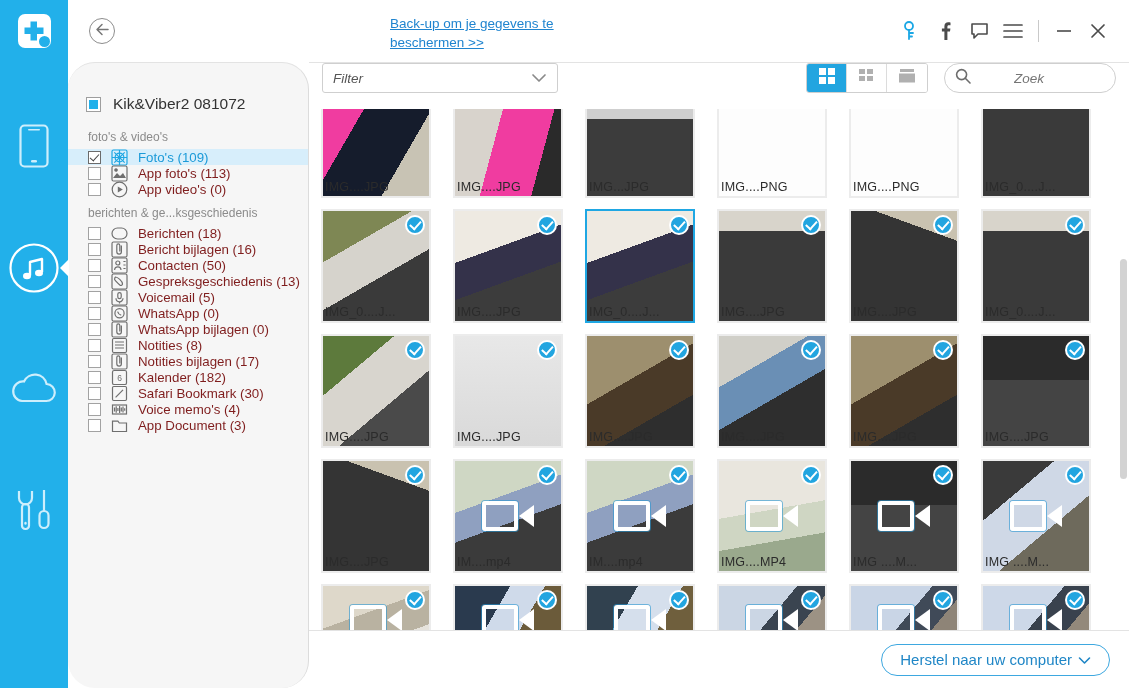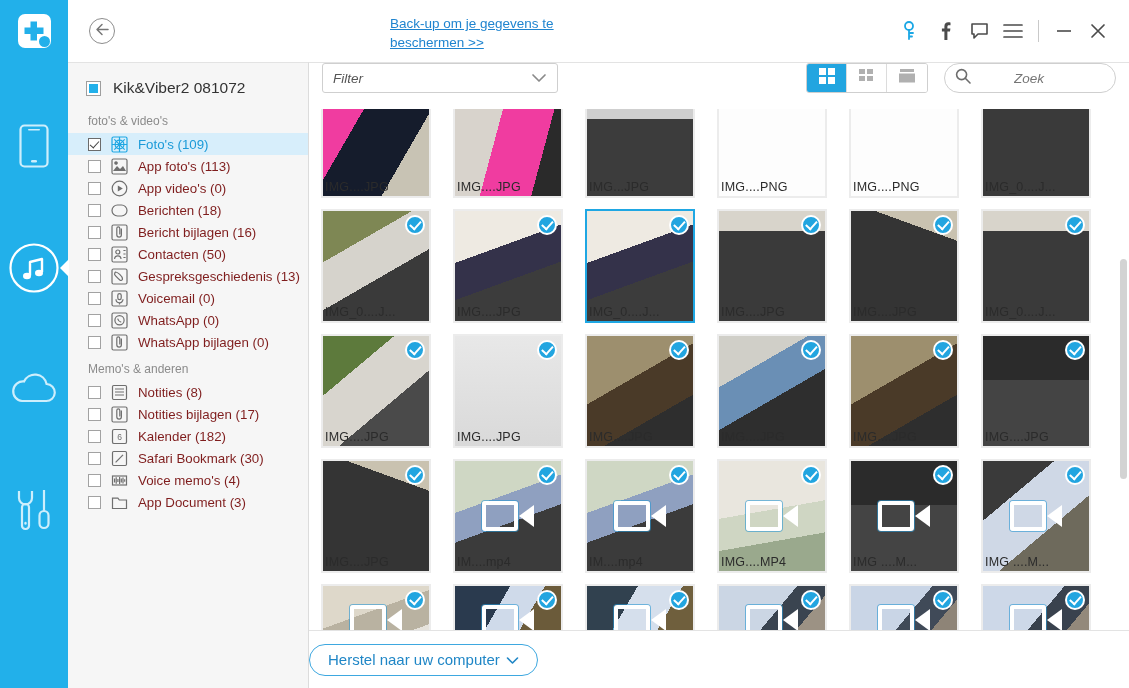--- a/index.html
+++ b/index.html
@@ -83,36 +83,36 @@
   }
   .win-sep { width:1px; height:22px; background:#c9c9c9; margin:0 8px; }
 
   
   .body { flex: 1 1 auto; display: flex; min-height: 0; }
 
   
   .sidebar {
     width: 241px; flex: 0 0 241px; background: #f6f6f6;
     border-right: 1px solid #dcdcdc; border-top: 1px solid #e3e3e3;
-    padding-top: 8px; overflow: hidden;
+    padding-top: 24px; overflow: hidden; border-radius: 27px;
   }
   .device-row {
     display: flex; align-items: center; height: 34px; padding-left: 18px; gap: 12px;
   }
   .dev-chk {
     width: 15px; height: 15px; border: 1px solid #9e9e9e; background:#fff;
     display:flex;align-items:center;justify-content:center; flex:0 0 15px;
   }
   .dev-chk i { width: 9px; height: 9px; background: #22b0ea; display:block; }
   .device-name { font-size: 15.5px; color: #333; }
   .group-label {
     font-size: 12px; color: #8b8b8b; padding: 9px 0 5px 20px; white-space: nowrap;
   }
   .cat {
-    display: flex; align-items: center; height: 22px; padding-left: 20px; gap: 8px;
+    display: flex; align-items: center; height: 16px; padding-left: 20px; gap: 8px;
     cursor: pointer;
   }
   .cat.selected { background: #d7eefb; }
   .cat-chk {
     width: 13px; height: 13px; border: 1px solid #a2a2a2; background: #fff;
     flex: 0 0 13px; position: relative;
   }
   .cat.selected .cat-chk { border-color: #6b6b6b; }
   .cat.selected .cat-chk:after {
     content:""; position:absolute; left:3px; top:0px; width:4px; height:8px;
@@ -199,21 +199,21 @@
     position: absolute; right: 1px; top: 0; bottom: 0; width: 8px; background: transparent;
   }
   .scrollthumb {
     position: absolute; right: 1px; top: 150px; width: 7px; height: 220px;
     background: #d3d3d3; border-radius: 4px;
   }
 
   
   .footer {
     height: 58px; flex: 0 0 58px; background: #fff; border-top: 1px solid #e3e3e3;
-    display: flex; align-items: center; padding-right: 19px;
+    display: flex; align-items: center; justify-content: flex-end; padding-right: 19px;
   }
   .restore-btn {
     height: 32px; border: 1px solid #3ea8e0; border-radius: 16px; color: #1f86c6;
     display: flex; align-items: center; gap: 6px; padding: 0 18px; font-size: 15px;
     background: #fff; cursor: pointer;
   }
 
   
   .t-mon  { background: linear-gradient(120deg,#f03ca0 0 32%, #151c2c 32% 72%, #c8c3b4 72%); }
   .t-mon2 { background: linear-gradient(105deg,#d8d3cc 0 40%, #f03ca0 40% 78%, #2a2a2a 78%); }
@@ -376,20 +376,21 @@
             <div class="cat">
               <span class="cat-chk"></span>
               <span class="cat-ic">
                 <svg width="17" height="17" viewBox="0 0 17 17" fill="none" stroke="currentColor" stroke-width="1.2">
                   <circle cx="8.5" cy="8.5" r="7.3"></circle>
                   <path d="M6.8 5.4l5 3.1-5 3.1z" fill="currentColor" stroke="none"></path>
                 </svg>
               </span>
               <span class="cat-label">App video's (0)</span>
             </div>
+            <div class="group-label">berichten &amp; ge...ksgeschiedenis</div>
             <div class="cat">
               <span class="cat-chk"></span>
               <span class="cat-ic">
                 <svg width="17" height="17" viewBox="0 0 17 17" fill="none" stroke="currentColor" stroke-width="1.2">
                   <rect x="1" y="3" width="15" height="11" rx="5.5"></rect>
                 </svg>
               </span>
               <span class="cat-label">Berichten (18)</span>
             </div>
             <div class="cat">
@@ -425,21 +426,21 @@
             </div>
             <div class="cat">
               <span class="cat-chk"></span>
               <span class="cat-ic">
                 <svg width="17" height="17" viewBox="0 0 17 17" fill="none" stroke="currentColor" stroke-width="1.2">
                   <rect x="1" y="1" width="15" height="15" rx="1.5"></rect>
                   <rect x="6.8" y="3.6" width="3.4" height="6" rx="1.7"></rect>
                   <path d="M5 9.3a3.5 3.5 0 0 0 7 0M8.5 12.8v1.6"></path>
                 </svg>
               </span>
-              <span class="cat-label">Voicemail (0)</span>
+              <span class="cat-label">Voicemail (5)</span>
             </div>
             <div class="cat">
               <span class="cat-chk"></span>
               <span class="cat-ic">
                 <svg width="17" height="17" viewBox="0 0 17 17" fill="none" stroke="currentColor" stroke-width="1.2">
                   <rect x="1" y="1" width="15" height="15" rx="1.5"></rect>
                   <circle cx="8.5" cy="8.3" r="4.6"></circle>
                   <path d="M6.6 6.6c.6 2 2 3.2 3.6 3.6"></path>
                 </svg>
               </span>
@@ -448,21 +449,20 @@
             <div class="cat">
               <span class="cat-chk"></span>
               <span class="cat-ic">
                 <svg width="17" height="17" viewBox="0 0 17 17" fill="none" stroke="currentColor" stroke-width="1.2">
                   <rect x="1" y="1" width="15" height="15" rx="1.5"></rect>
                   <path d="M10.4 4.6v6.2a2.3 2.3 0 0 1-4.6 0V4.4a1.5 1.5 0 0 1 3 0v6.2"></path>
                 </svg>
               </span>
               <span class="cat-label">WhatsApp bijlagen (0)</span>
             </div>
-            <div class="group-label">Memo's &amp; anderen</div>
             <div class="cat">
               <span class="cat-chk"></span>
               <span class="cat-ic">
                 <svg width="17" height="17" viewBox="0 0 17 17" fill="none" stroke="currentColor" stroke-width="1.2">
                   <rect x="1.5" y="1.5" width="14" height="14" rx="1.2"></rect>
                   <path d="M4 5h9M4 8h9M4 11h9"></path>
                 </svg>
               </span>
               <span class="cat-label">Notities (8)</span>
             </div>

